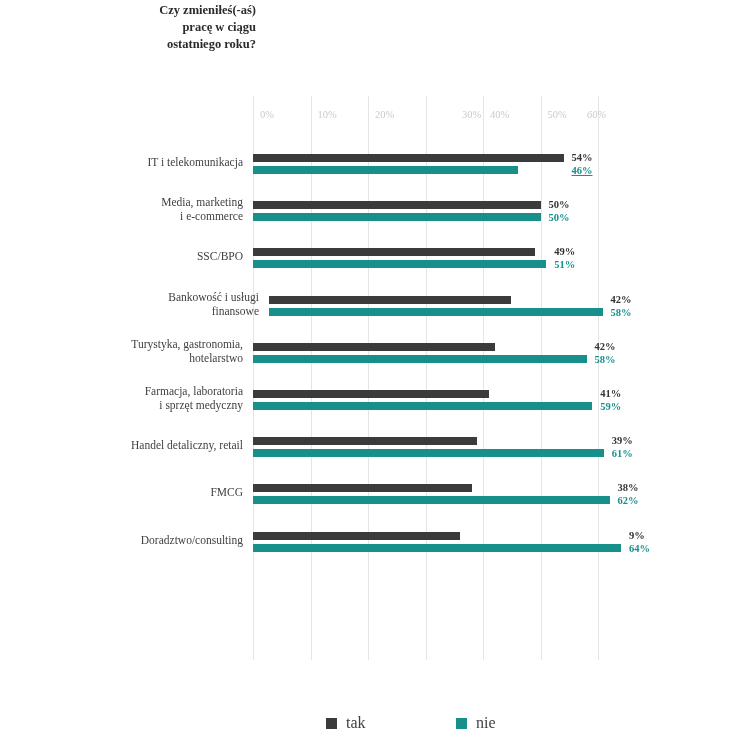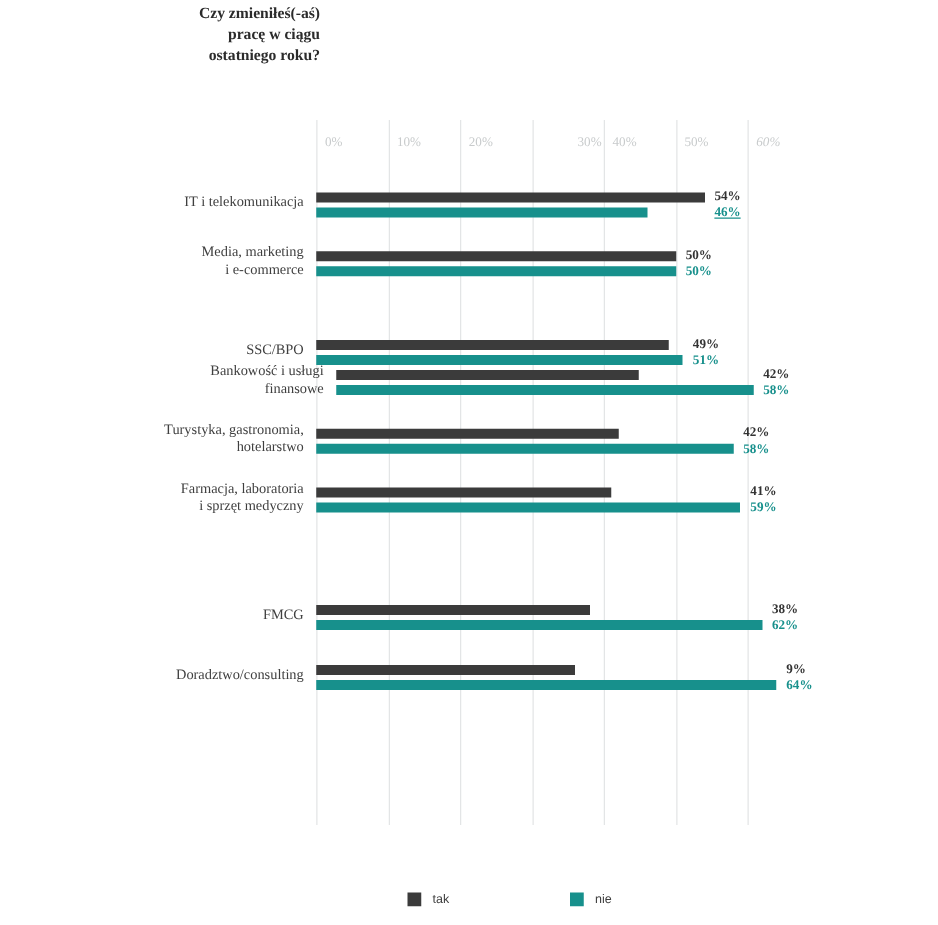--- a/index.html
+++ b/index.html
@@ -112,22 +112,22 @@
     position: absolute;
     display: flex;
     align-items: center;
   }
   .legend-swatch {
     width: 11px;
     height: 11px;
     margin-right: 9px;
   }
   .legend-text {
-    font-family: Liberation Sans, sans-serif;
-    font-size: 10px;
+    font-family: Liberation Serif, serif;
+    font-size: 16px;
     color: #3f3f3f;
   }
 </style>
 </head>
 <body>
 
 <div id="chart-title">Czy zmieniłeś(-aś)
 pracę w ciągu
 ostatniego roku?</div>
 
@@ -138,40 +138,40 @@
     <div class="tick-label" style="left: 57.5px;">10%</div>
     <div class="gridline" style="left: 115px;"></div>
     <div class="tick-label" style="left: 115px;">20%</div>
     <div class="gridline" style="left: 172.5px;"></div>
     <div class="tick-label" style="left: 185px; padding-left: 24px;">30%</div>
     <div class="gridline" style="left: 230px;"></div>
     <div class="tick-label" style="left: 230px; text-align: right;">40%</div>
     <div class="gridline" style="left: 287.5px;"></div>
     <div class="tick-label" style="left: 287.5px;">50%</div>
     <div class="gridline" style="left: 345px;"></div>
-    <div class="tick-label" style="left: 345px; font-style: italic;">60%</div>
+    <div class="tick-label" style="left: 327px; font-style: italic;">60%</div>
   </div>
 
 <div id="rows-layer">
     <div class="row-group" style="top: 54px;">
       <div class="cat-label" style="top: 5px;">IT i telekomunikacja</div>
       <div class="bar bar-tak" style="top: 4px; width: 310.5px;"></div>
       <div class="bar bar-nie" style="top: 16px; width: 264.5px;"></div>
       <div class="val val-tak" style="left: 571.5px; top: 3px;">54%</div>
       <div class="val val-nie" style="left: 571.5px; top: 16px; text-decoration: underline;">46%</div>
     </div>
     <div class="row-group" style="top: 101.2px;">
       <div class="cat-label" style="top: -2px;">Media, marketing
 i e-commerce</div>
       <div class="bar bar-tak" style="top: 4px; width: 287.5px;"></div>
       <div class="bar bar-nie" style="top: 16px; width: 287.5px;"></div>
       <div class="val val-tak" style="left: 548.5px; top: 3px;">50%</div>
       <div class="val val-nie" style="left: 548.5px; top: 16px;">50%</div>
     </div>
-    <div class="row-group" style="top: 148.4px; margin-top: 24px;">
+    <div class="row-group" style="top: 148.4px;">
       <div class="cat-label" style="top: 5px;">SSC/BPO</div>
       <div class="bar bar-tak" style="top: 4px; width: 281.75px;"></div>
       <div class="bar bar-nie" style="top: 16px; width: 293.25px;"></div>
       <div class="val val-tak" style="left: 554.25px; top: 3px;">49%</div>
       <div class="val val-nie" style="left: 554.25px; top: 16px;">51%</div>
     </div>
     <div class="row-group" style="top: 195.6px; margin-left: 16px;">
       <div class="cat-label" style="top: -2px;">Bankowość i usługi
 finansowe</div>
       <div class="bar bar-tak" style="top: 4px; width: 241.5px;"></div>
@@ -188,20 +188,27 @@
       <div class="val val-nie" style="left: 594.5px; top: 16px;">58%</div>
     </div>
     <div class="row-group" style="top: 290px;">
       <div class="cat-label" style="top: -2px;">Farmacja, laboratoria
 i sprzęt medyczny</div>
       <div class="bar bar-tak" style="top: 4px; width: 235.75px;"></div>
       <div class="bar bar-nie" style="top: 16px; width: 339.25px;"></div>
       <div class="val val-tak" style="left: 600.25px; top: 3px;">41%</div>
       <div class="val val-nie" style="left: 600.25px; top: 16px;">59%</div>
     </div>
+    <div class="row-group" style="top: 337.2px;">
+      <div class="cat-label" style="top: 5px;">Handel detaliczny, retail</div>
+      <div class="bar bar-tak" style="top: 4px; width: 224.25px;"></div>
+      <div class="bar bar-nie" style="top: 16px; width: 350.75px;"></div>
+      <div class="val val-tak" style="left: 611.75px; top: 3px;">39%</div>
+      <div class="val val-nie" style="left: 611.75px; top: 16px;">61%</div>
+    </div>
     <div class="row-group" style="top: 384.4px;">
       <div class="cat-label" style="top: 5px;">FMCG</div>
       <div class="bar bar-tak" style="top: 4px; width: 218.5px;"></div>
       <div class="bar bar-nie" style="top: 16px; width: 356.5px;"></div>
       <div class="val val-tak" style="left: 617.5px; top: 3px;">38%</div>
       <div class="val val-nie" style="left: 617.5px; top: 16px;">62%</div>
     </div>
     <div class="row-group" style="top: 431.6px;">
       <div class="cat-label" style="top: 5px;">Doradztwo/consulting</div>
       <div class="bar bar-tak" style="top: 4px; width: 207px;"></div>

